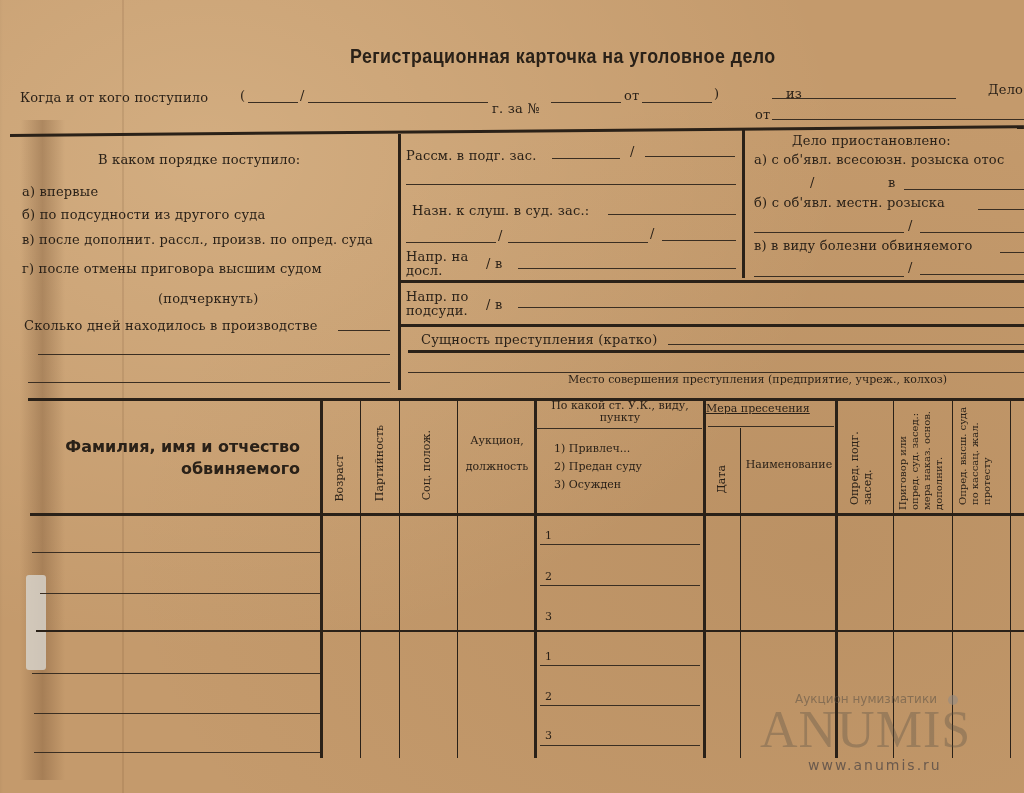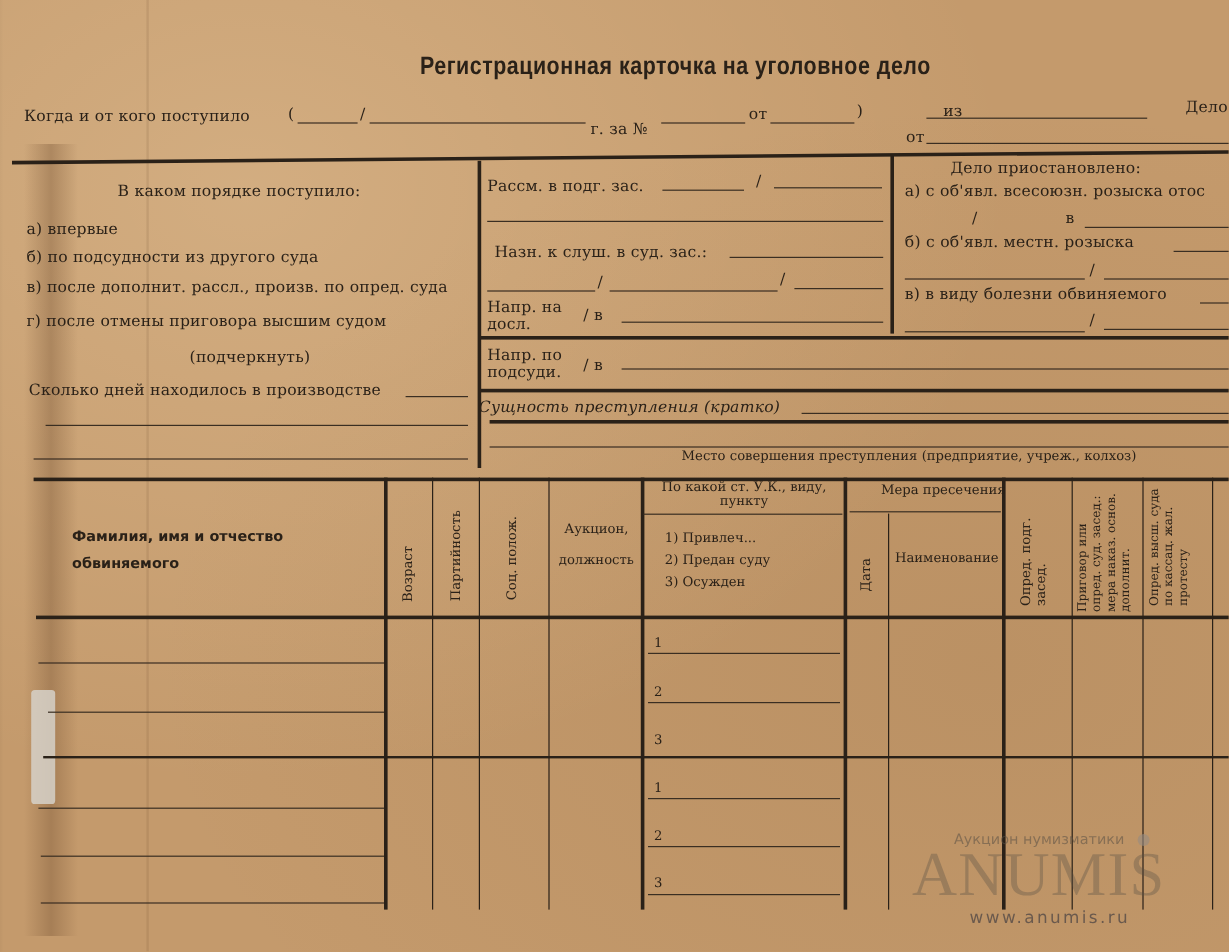--- a/index.html
+++ b/index.html
@@ -89,21 +89,21 @@
 <div class="abs txt" style="left:486px;top:256px;">/ в</div>
 <div class="field" style="left:518px;top:254px;width:218px;"></div>
 <div class="hthick" style="left:400px;top:280px;width:624px;"></div>
 <div class="abs txt" style="left:406px;top:290px;line-height:14px;">
   <div>Напр. по</div>
   <div>подсуди.</div>
 </div>
 <div class="abs txt" style="left:486px;top:297px;">/ в</div>
 <div class="field" style="left:518px;top:293px;width:506px;"></div>
 <div class="hthick" style="left:400px;top:324px;width:624px;"></div>
-<div class="abs txt" style="left:399px;top:332px;font-style:italic;">Сущность преступления (кратко)</div>
+<div class="abs txt" style="left:421px;top:332px;">Сущность преступления (кратко)</div>
 <div class="field" style="left:668px;top:330px;width:356px;"></div>
 <div class="hthick" style="left:408px;top:350px;width:616px;"></div>
 <div class="hline" style="left:408px;top:372px;width:616px;"></div>
 <div class="abs small" style="left:568px;top:373px;white-space:nowrap;">Место совершения преступления (предприятие, учреж., колхоз)</div>
 
 <div class="abs txt" style="left:792px;top:133px;">Дело приостановлено:</div>
 <div class="abs txt" style="left:754px;top:152px;">а) с об'явл. всесоюзн. розыска отос</div>
 <div class="abs txt" style="left:810px;top:175px;">/</div>
 <div class="abs txt" style="left:888px;top:175px;">в</div>
 <div class="field" style="left:904px;top:175px;width:120px;"></div>
@@ -126,36 +126,36 @@
 <div class="vline" style="left:399px;top:398px;height:360px;"></div>
 <div class="vline" style="left:457px;top:398px;height:360px;"></div>
 <div class="vthick" style="left:534px;top:398px;height:360px;"></div>
 <div class="vthick" style="left:703px;top:398px;height:360px;"></div>
 <div class="vline" style="left:740px;top:428px;height:330px;"></div>
 <div class="vthick" style="left:835px;top:398px;height:360px;"></div>
 <div class="vline" style="left:893px;top:398px;height:360px;"></div>
 <div class="vline" style="left:952px;top:398px;height:360px;"></div>
 <div class="vline" style="left:1010px;top:398px;height:360px;"></div>
 
-<div class="abs" style="left:60px;top:436px;width:240px;text-align:left;font-family:'DejaVu Sans',sans-serif;font-weight:bold;font-size:12px;line-height:22px;">Фамилия, имя и отчество обвиняемого</div>
+<div class="abs" style="left:60px;top:436px;width:240px;text-align:right;font-family:'DejaVu Sans',sans-serif;font-weight:bold;font-size:16px;line-height:22px;">Фамилия, имя и отчество обвиняемого</div>
 <div class="vert" style="left:333px;top:455px;">Возраст</div>
 <div class="vert" style="left:373px;top:425px;">Партийность</div>
 <div class="vert" style="left:420px;top:430px;">Соц. полож.</div>
 <div class="abs small" style="left:462px;top:428px;width:70px;text-align:center;line-height:26px;">
   <div>Аукцион,</div>
   <div>должность</div>
 </div>
 <div class="abs small" style="left:538px;top:400px;width:164px;text-align:center;line-height:12px;">По какой ст. У.К., виду, пункту</div>
 <div class="hline" style="left:536px;top:428px;width:166px;"></div>
 <div class="abs small" style="left:554px;top:440px;line-height:18px;">
   <div>1) Привлеч...</div>
   <div>2) Предан суду</div>
   <div>3) Осужден</div>
 </div>
-<div class="abs small" style="left:706px;top:402px;width:132px;text-align:right;">Мера пресечения</div>
+<div class="abs small" style="left:706px;top:402px;width:132px;text-align:left;text-decoration:underline;">Мера пресечения</div>
 <div class="hline" style="left:708px;top:426px;width:126px;"></div>
 <div class="vert" style="left:715px;top:465px;">Дата</div>
 <div class="abs small" style="left:744px;top:458px;width:90px;text-align:center;">Наименование</div>
 <div class="vert" style="left:848px;top:410px;height:95px;white-space:normal;width:26px;">Опред. подг. засед.</div>
 <div class="vert" style="left:897px;top:400px;height:110px;white-space:normal;width:52px;font-size:10px;line-height:12px;">Приговор или опред. суд. засед.: мера наказ. основ. дополнит.</div>
 <div class="vert" style="left:957px;top:405px;height:100px;white-space:normal;width:40px;font-size:10px;line-height:12px;">Опред. высш. суда по кассац. жал. протесту</div>
 
 <div class="hline" style="left:32px;top:552px;width:288px;"></div>
 <div class="hline" style="left:40px;top:593px;width:280px;"></div>
 <div class="hthick" style="left:36px;top:630px;width:988px;border-top-width:2px;"></div>

